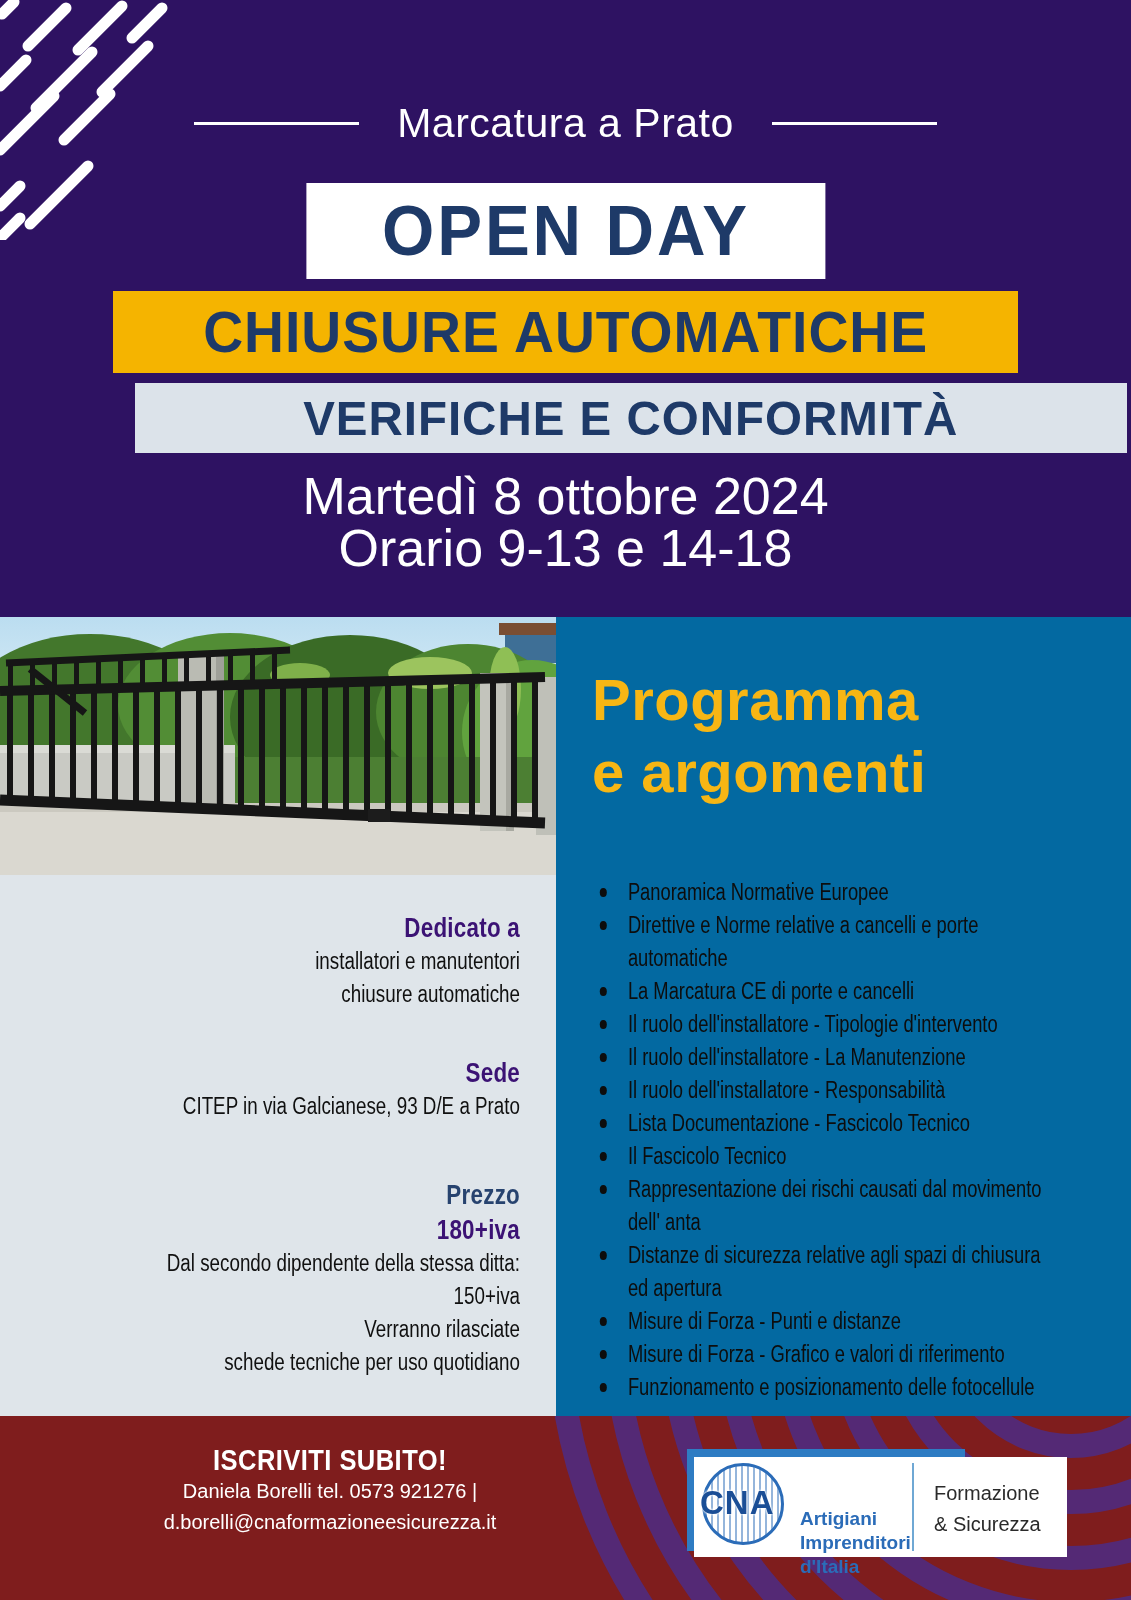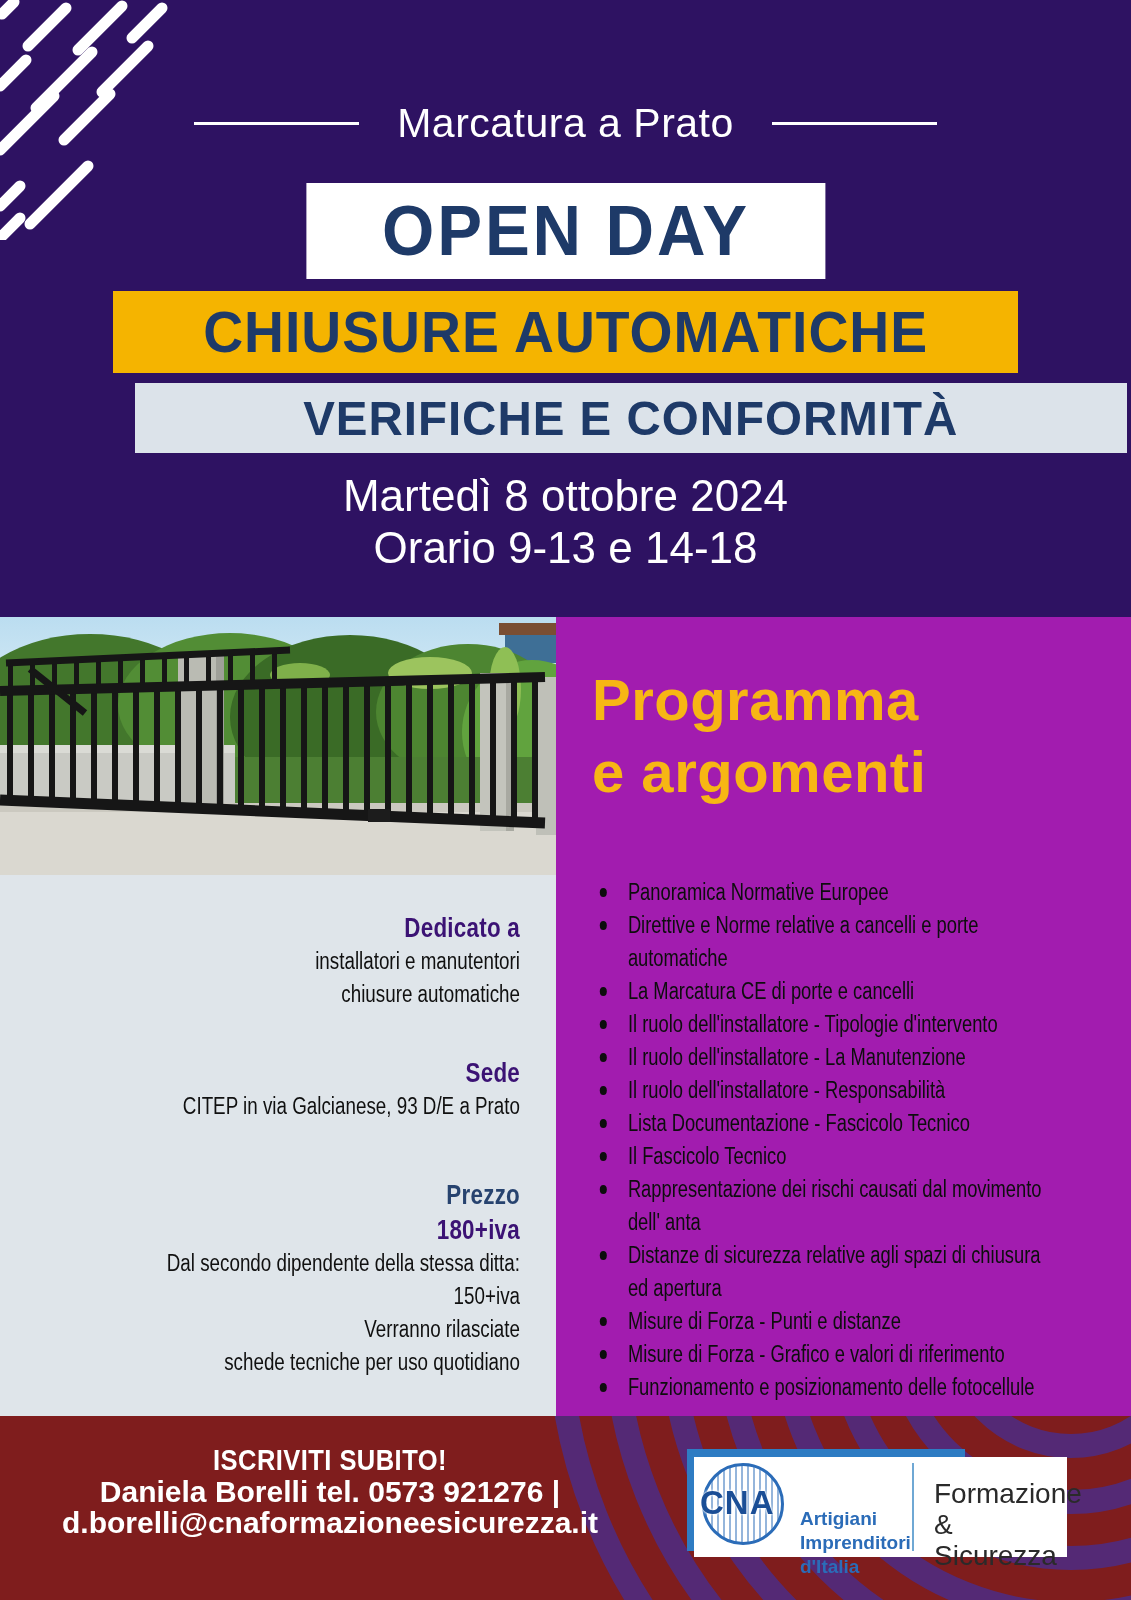--- a/index.html
+++ b/index.html
@@ -13,48 +13,48 @@
   .top-deco{position:absolute;left:0;top:0;}
   .kicker-row{position:absolute;top:100px;left:0;right:0;display:flex;align-items:center;justify-content:center;gap:38px;}
   .kicker-dash{width:165px;height:3px;background:#ffffff;}
   .kicker-text{color:#ffffff;font-size:41px;font-weight:500;letter-spacing:.5px;}
   .openday-box{position:absolute;top:183px;left:50%;transform:translateX(-50%);background:#ffffff;height:96px;display:flex;align-items:center;padding:0 68px;}
   .openday-text{color:#1E3A68;font-size:70px;font-weight:800;letter-spacing:3px;transform:scaleX(.96);}
   .band{position:absolute;display:flex;align-items:center;justify-content:center;color:#1E3A68;font-weight:800;}
   .band-yellow{top:291px;left:113px;width:905px;height:82px;background:#F5B400;font-size:57px;letter-spacing:1px;}
   .band-gray{top:383px;left:135px;width:992px;height:70px;background:#DCE3EA;font-size:49px;letter-spacing:1px;}
   .band .inner{transform:scaleX(.97);white-space:nowrap;}
-  .date-block{position:absolute;top:470px;left:0;right:0;text-align:center;color:#ffffff;font-size:44px;line-height:52px;font-weight:400;}
+  .date-block{position:absolute;top:470px;left:0;right:0;text-align:center;color:#ffffff;font-size:52px;line-height:52px;font-weight:400;}
   
   .photo{position:absolute;top:617px;left:0;width:556px;height:258px;overflow:hidden;}
-  .right-col{position:absolute;top:617px;left:556px;right:0;bottom:184px;background:#a21caf;padding:47px 17px 0 36px;box-sizing:border-box;}
+  .right-col{position:absolute;top:617px;left:556px;right:0;bottom:184px;background:#0369a1;padding:47px 17px 0 36px;box-sizing:border-box;}
   .prog-heading{color:#F7B614;font-size:58px;font-weight:800;line-height:72px;letter-spacing:.5px;}
   .prog-list{list-style:none;margin:68px 0 0 0;padding:0;width:600px;transform:scaleX(.78);transform-origin:top left;}
   .prog-list li{position:relative;padding-left:46px;font-size:23.5px;line-height:33px;color:#0d0d0d;letter-spacing:0;}
   .prog-list li::before{content:"";position:absolute;left:10px;top:12px;width:9px;height:9px;border-radius:50%;background:#0d0d0d;}
   .left-panel{position:absolute;top:875px;left:0;width:556px;bottom:184px;background:#DFE5EA;}
   .panel-inner{position:absolute;top:36px;right:36px;width:650px;text-align:right;transform:scaleX(.8);transform-origin:top right;}
   .panel-h{font-size:28px;font-weight:700;line-height:34px;color:#3B1274;letter-spacing:.3px;}
   .panel-h.navy{color:#27436F;}
   .panel-p{font-size:23.5px;line-height:33px;color:#101010;}
   .gap1{margin-top:45px;}
   .gap2{margin-top:55px;}
   
   .footer{position:absolute;left:0;right:0;bottom:0;height:184px;background:#7f1d1d;overflow:hidden;}
   .ripple{position:absolute;right:0;top:0;}
   .footer-contact{position:absolute;left:0;top:29px;width:660px;text-align:center;color:#ffffff;}
   .footer-cta{font-size:29px;font-weight:700;letter-spacing:.5px;line-height:31px;transform:scaleX(.88);}
-  .footer-line{font-size:30px;line-height:31px;font-weight:700;}
+  .footer-line{font-size:20px;line-height:31px;font-weight:400;}
   .logo-blue-offset{position:absolute;left:687px;top:33px;width:278px;height:102px;background:#2E7CC3;}
   .logo-box{position:absolute;left:694px;top:41px;width:373px;height:100px;background:#ffffff;}
   .cna-circle{position:absolute;left:8px;top:6px;width:82px;height:82px;border:3px solid #2B6CB8;border-radius:50%;box-sizing:border-box;background:repeating-linear-gradient(90deg, rgba(43,108,184,.5) 0 2px, rgba(255,255,255,0) 2px 6px);}
   .cna-acronym{position:absolute;left:6px;top:27px;width:90px;text-align:left;font-size:33px;font-weight:800;color:#1A4E96;letter-spacing:1px;text-shadow:0 0 3px #fff,0 0 3px #fff;}
   .cna-tagline{position:absolute;left:106px;top:12px;color:#2B6CB8;font-size:19px;font-weight:700;line-height:24px;margin-top:38px;}
   .logo-divider{position:absolute;left:218px;top:6px;width:2px;height:88px;background:#6FA8D4;}
-  .logo-right{position:absolute;left:240px;top:21px;color:#2A2A2A;font-size:28px;line-height:31px;}
+  .logo-right{position:absolute;left:240px;top:21px;color:#2A2A2A;font-size:20px;line-height:31px;}
 </style>
 </head>
 <body>
 
 <div class="page">
 
   <svg class="top-deco" width="240" height="240" viewBox="0 0 240 240">
     <g stroke="#ffffff" stroke-width="11" stroke-linecap="round" fill="none">
       <line x1="2" y1="14" x2="14" y2="2"></line>
       <line x1="28" y1="46" x2="66" y2="8"></line>

